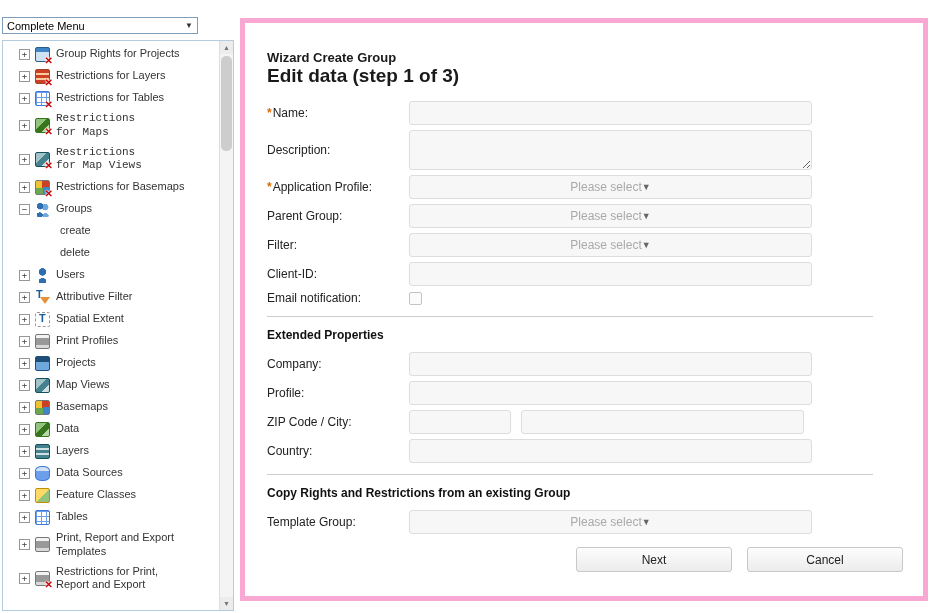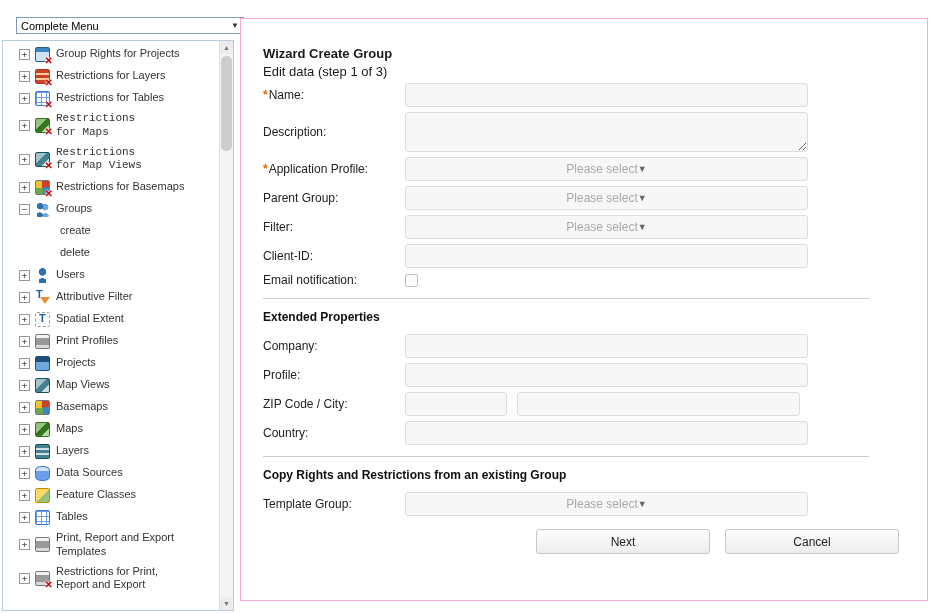--- a/index.html
+++ b/index.html
@@ -1,20 +1,20 @@
 <!DOCTYPE html>
 <html><head>
 <meta charset="utf-8">
 <style>
   html,body{margin:0;padding:0;background:#fff;}
   .page{position:relative;width:930px;height:613px;overflow:hidden;background:#fff;
         font-family:"Liberation Sans",sans-serif;}
 
   
-  .menu-select{position:absolute;left:16px;top:17px;width:228px;height:17px;box-sizing:border-box;
+  .menu-select{position:absolute;left:2px;top:17px;width:196px;height:17px;box-sizing:border-box;
     border:1px solid #7f9db9;background:#fff;display:flex;align-items:center;justify-content:space-between;
     padding:0 4px;font-size:11px;color:#000;cursor:default;}
   .menu-select .sel-arrow{font-size:8px;color:#333;}
   .tree-box{position:absolute;left:2px;top:40px;width:232px;height:571px;box-sizing:border-box;
     border:1px solid #b6cbdd;background:#fff;overflow:hidden;}
   .tree-scroll{position:absolute;left:0;top:2px;right:13px;bottom:0;overflow:hidden;}
   .trow{display:flex;align-items:center;padding:3px 4px 3px 16px;min-height:16px;cursor:default;}
   .trow.child{padding-left:57px;text-align:right;}
   .exp{width:9px;height:9px;min-width:9px;border:1px solid #979797;background:#fff;margin-right:5px;
     font:9px/8px "DejaVu Sans Mono",monospace;text-align:center;color:#444;display:inline-block;}
@@ -50,42 +50,42 @@
     color:#c00;text-shadow:0 0 2px #fff,0 0 2px #fff;}
 
   
   .sb{position:absolute;right:0;top:0;bottom:0;width:13px;background:#f4f4f4;border-left:1px solid #ddd;}
   .sb-btn{position:absolute;left:0;width:13px;height:13px;font-size:7px;color:#777;text-align:center;line-height:13px;background:#ececec;}
   .sb-up{top:0;} .sb-down{bottom:0;}
   .sb-thumb{position:absolute;left:1px;top:15px;width:11px;height:95px;background:#cdcdcd;border-radius:5px;}
 
   
   .panel{position:absolute;left:240px;top:18px;width:688px;height:583px;box-sizing:border-box;
-    border:1px solid #f9a8d4;background:#fff;padding:26px 30px 12px 22px;overflow:hidden;}
+    border:5px solid #f9a8d4;background:#fff;padding:26px 30px 12px 22px;overflow:hidden;}
   .title{font-weight:bold;font-size:13px;color:#1a1a1a;line-height:18px;}
-  .subtitle{font-weight:normal;font-size:13px;color:#1a1a1a;line-height:18px;margin-bottom:2px;}
+  .subtitle{font-weight:bold;font-size:19px;color:#1a1a1a;line-height:18px;margin-bottom:16px;}
 
   .frow{display:flex;align-items:center;margin-bottom:5px;}
   .flabel{width:142px;min-width:142px;font-size:12px;color:#222;display:flex;align-items:center;}
   .req{color:#e06a00;font-weight:bold;margin-right:1px;}
   .tinput{width:403px;height:24px;box-sizing:border-box;background:#f7f7f7;border:1px solid #ddd;
     border-radius:3px;padding:0 8px;font:12px "Liberation Sans",sans-serif;color:#333;}
   .tarea{width:403px;height:40px;box-sizing:border-box;background:#f7f7f7;border:1px solid #ddd;
     border-radius:3px;padding:4px 8px;font:12px "Liberation Sans",sans-serif;color:#333;resize:both;}
   .w192{width:192px;margin-right:10px;} .w193{width:193px;}
   .w102{width:102px;margin-right:10px;} .w283{width:283px;}
   .dd{width:403px;height:24px;box-sizing:border-box;background:#f7f7f7;border:1px solid #ddd;border-radius:3px;
     display:flex;align-items:center;justify-content:center;padding:0 8px;cursor:default;}
   .dd-ph{color:#a9a9a9;font-size:12px;}
   .dd-arrow{color:#666;font-size:9px;}
   .cb{width:13px;height:13px;box-sizing:border-box;border:1px solid #c3c3c3;background:#fbfbfb;border-radius:2px;display:inline-block;}
   .hrule{border-top:1px solid #ccc;margin:11px 0;width:606px;}
   .fheading{font-weight:bold;font-size:12px;color:#111;margin:1px 0 10px;}
   .btnrow{display:flex;justify-content:flex-end;gap:15px;margin-top:13px;width:636px;}
-  .btn{width:174px;height:25px;background:linear-gradient(#fdfdfd,#ececec);border:1px solid #c8c8c8;
+  .btn{width:156px;height:25px;background:linear-gradient(#fdfdfd,#ececec);border:1px solid #c8c8c8;
     border-radius:3px;font:12px "Liberation Sans",sans-serif;color:#222;cursor:pointer;}
 </style>
 </head>
 <body>
 
 <div class="page">
 
   <div class="menu-select">
     <span>Complete Menu</span>
     <span class="sel-arrow">▼</span>
@@ -181,21 +181,21 @@
 
       <div class="trow">
           <span class="exp">+</span>
           <span class="ico ic-quad"></span>
           <span class="tlabel">Basemaps</span>
         </div>
 
       <div class="trow">
           <span class="exp">+</span>
           <span class="ico ic-map"></span>
-          <span class="tlabel">Maps</span>
+          <span class="tlabel">Data</span>
         </div>
 
       <div class="trow">
           <span class="exp">+</span>
           <span class="ico ic-layers2"></span>
           <span class="tlabel">Layers</span>
         </div>
 
       <div class="trow">
           <span class="exp">+</span>

